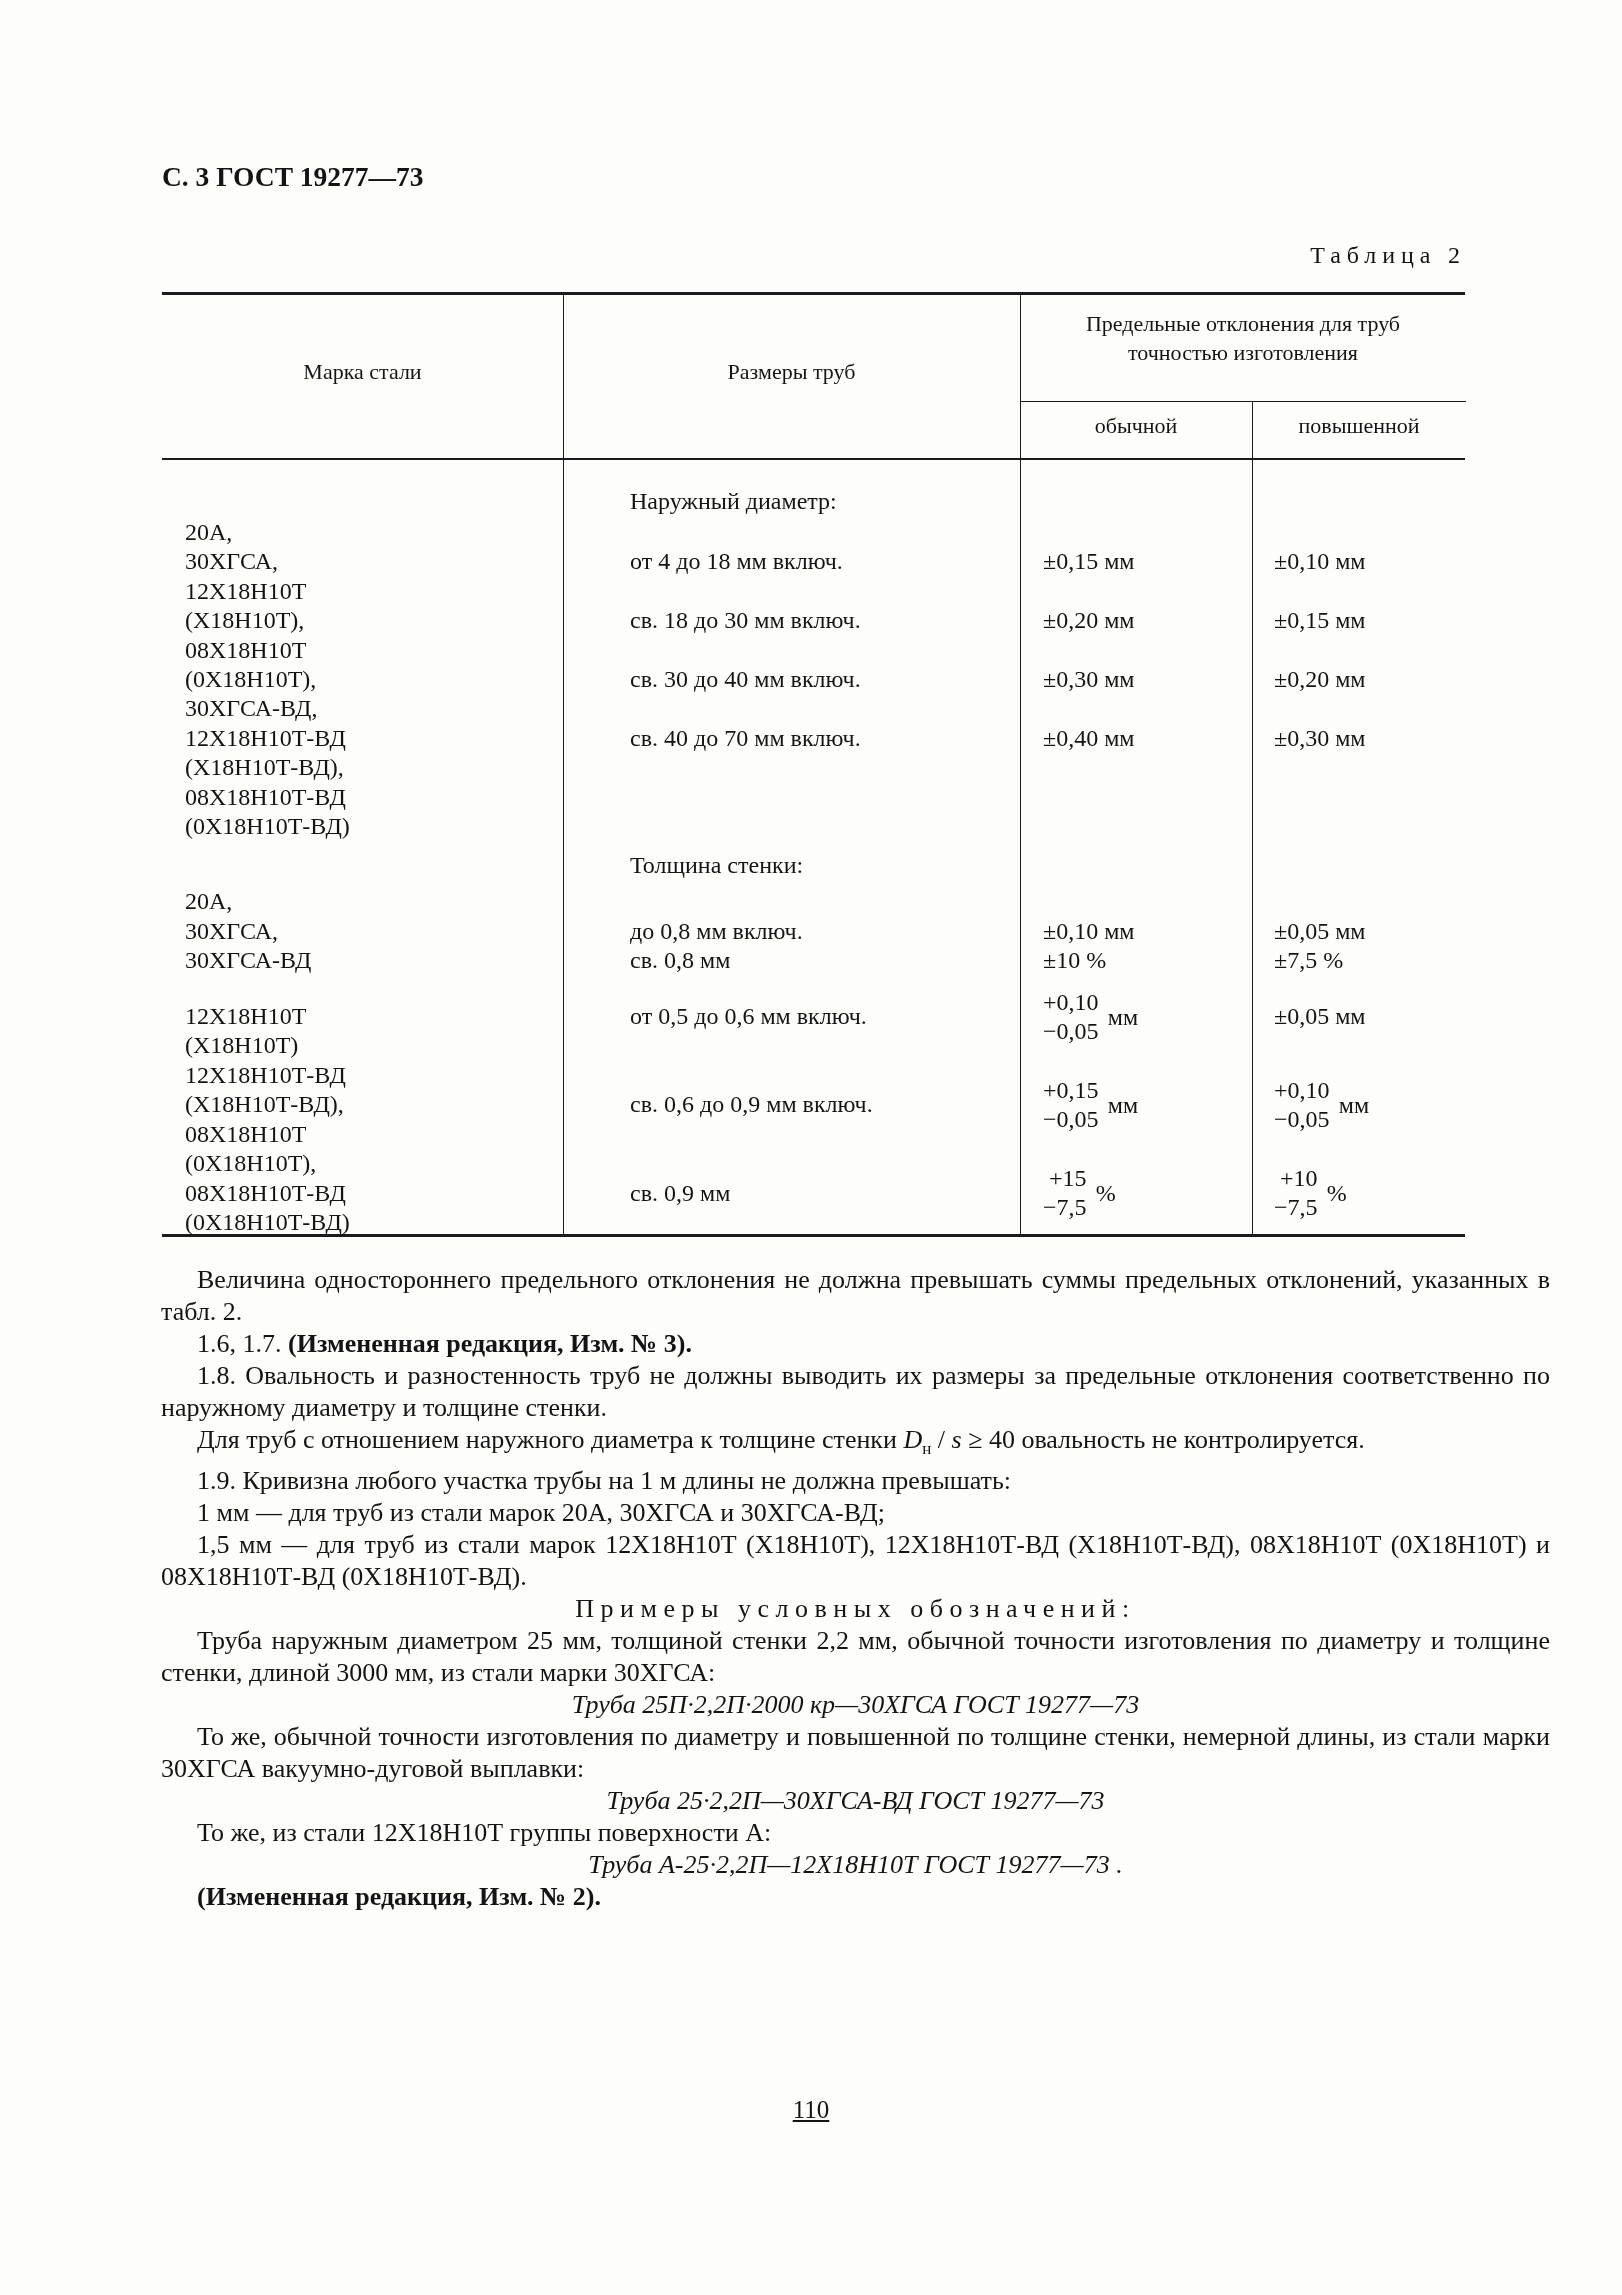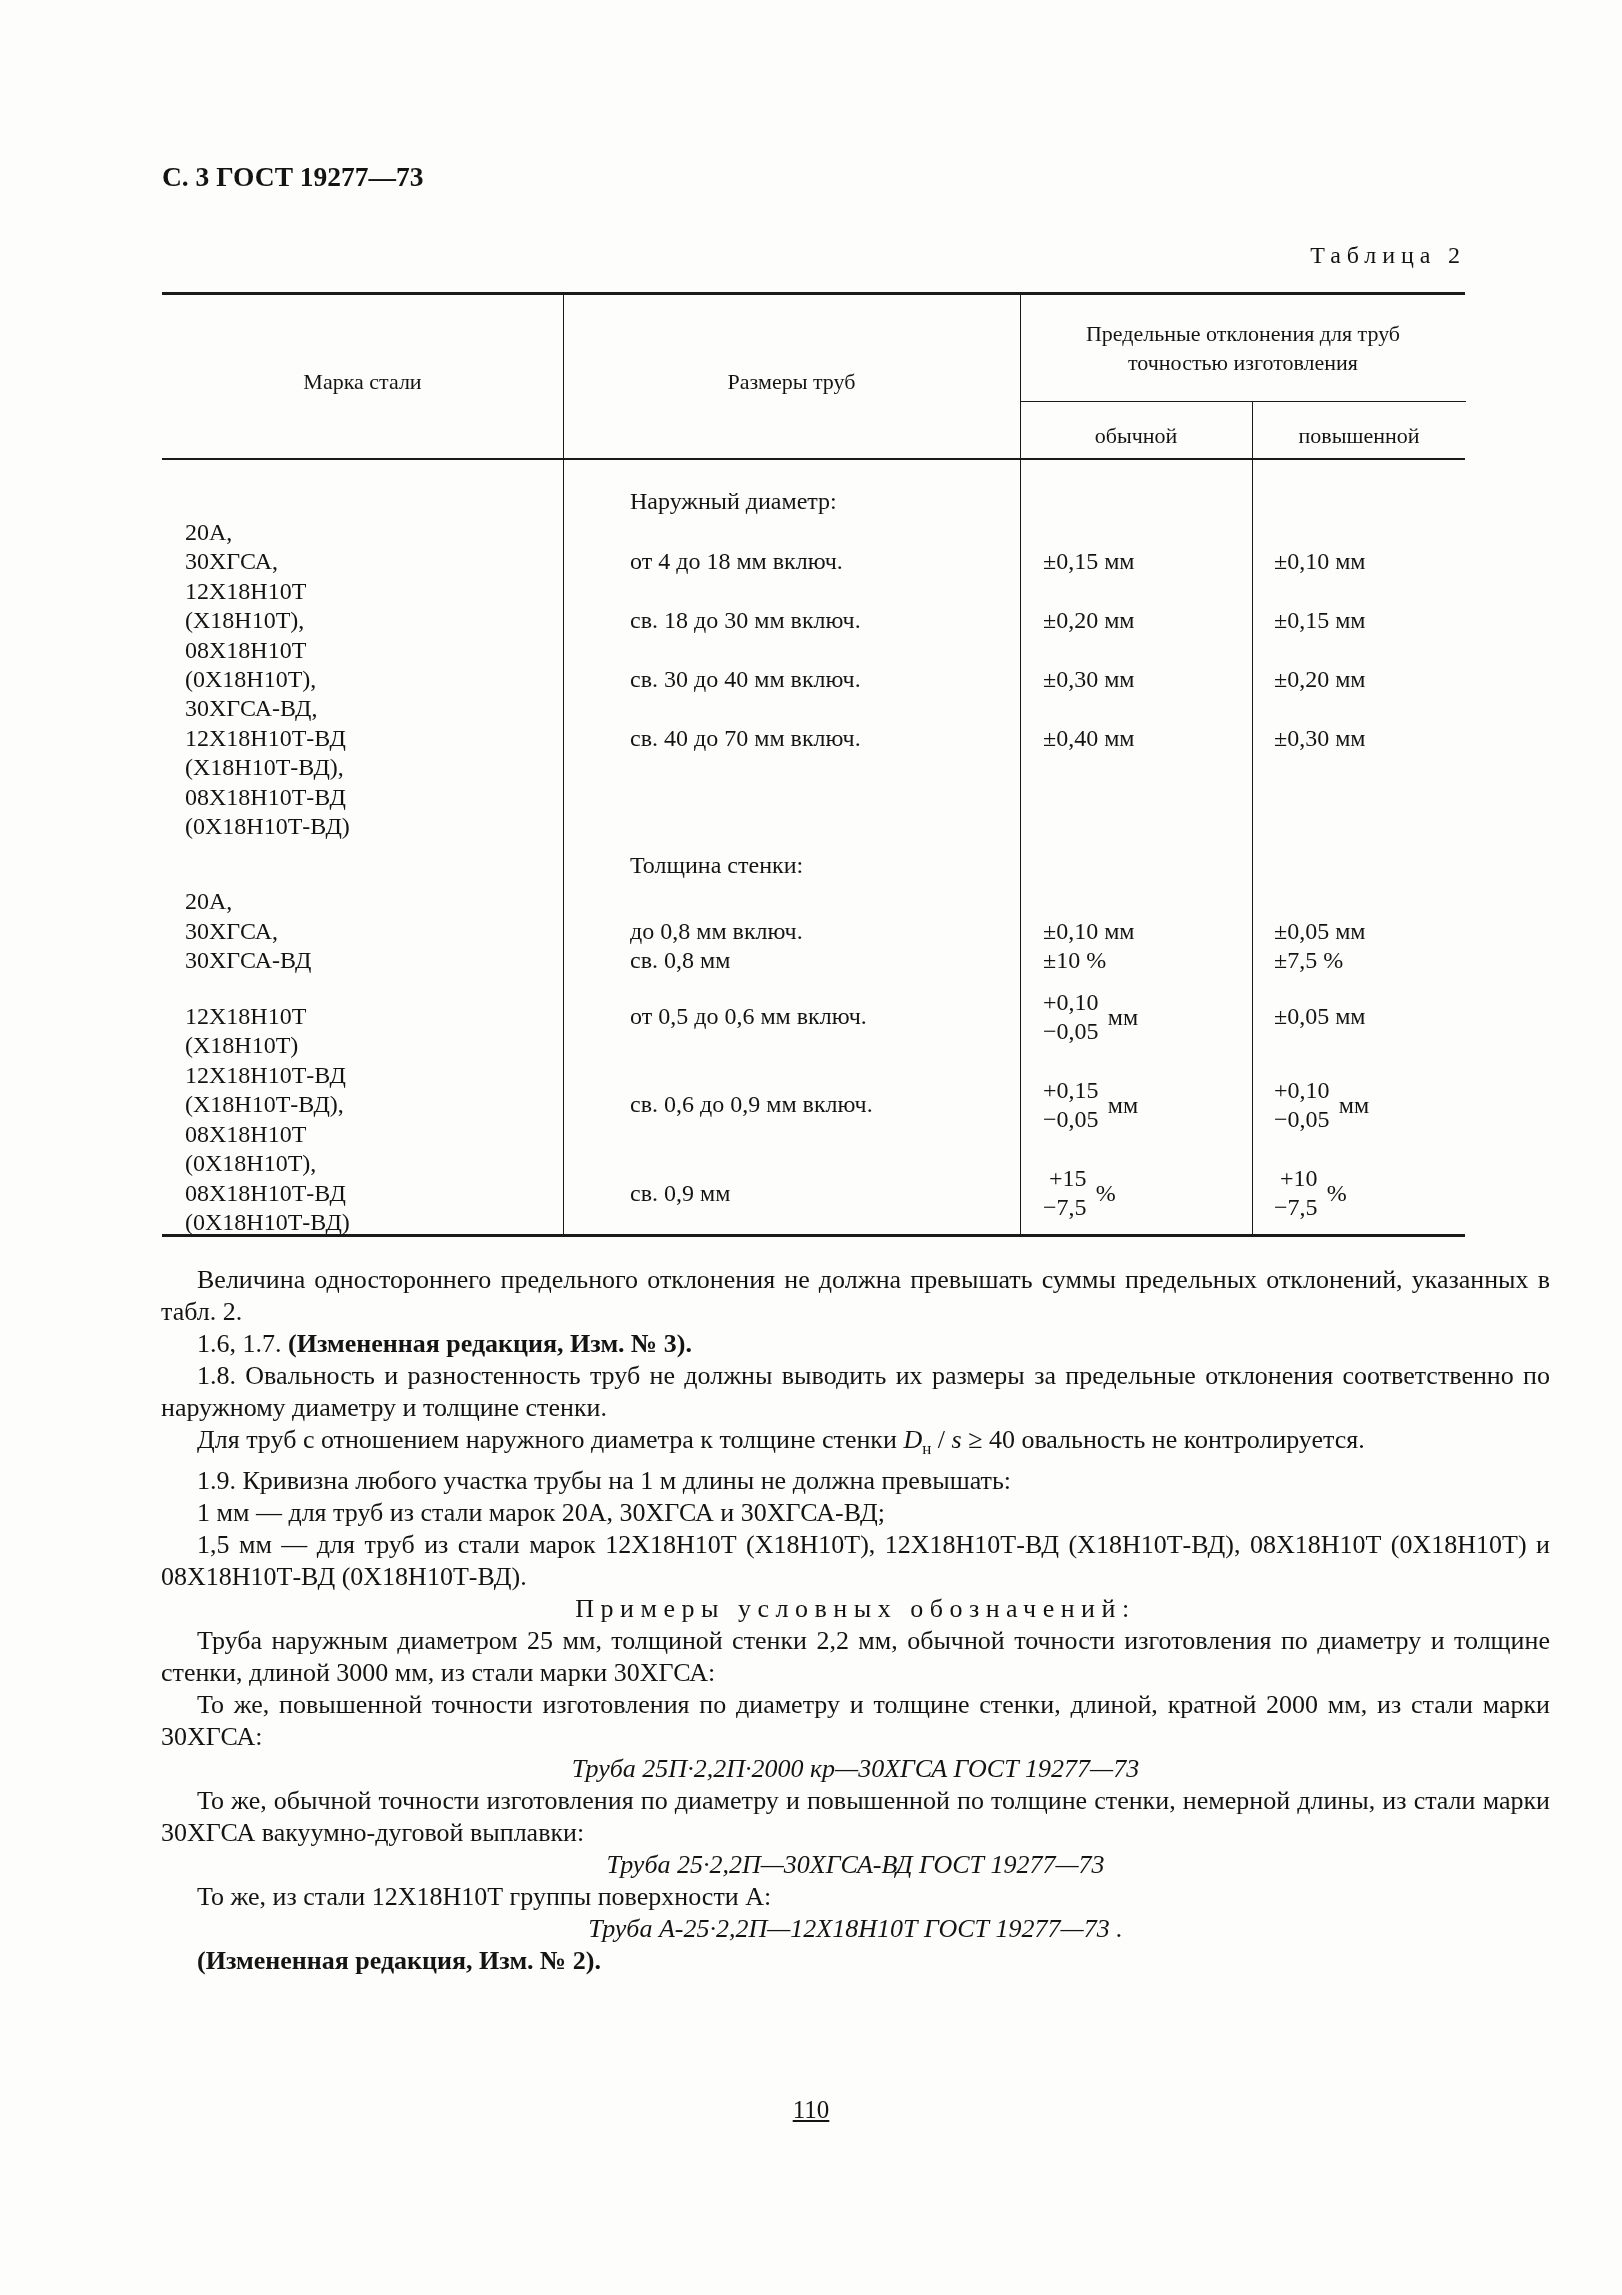--- a/index.html
+++ b/index.html
@@ -20,21 +20,21 @@
     position:absolute; right:156px; top:242px;
     font-size:24px; letter-spacing:5.9px; white-space:nowrap;
   }
 
   
   .gost-table { position:absolute; left:162px; top:292px; width:1303px; height:944px; }
   .hline { position:absolute; background:#1b1b1b; }
   .vline { position:absolute; background:#1b1b1b; width:1.3px; }
   .tcell {
     position:absolute; text-align:center;
-    font-size:22px; line-height:29px; white-space:nowrap;margin-top:10px;
+    font-size:22px; line-height:29px; white-space:nowrap;
   }
   .tline {
     position:absolute; font-size:24px; line-height:29px; white-space:nowrap;
   }
   .stack { display:flex; align-items:center; gap:9.2px;text-align:right; }
   .frac { display:flex; flex-direction:column; line-height:29px; }
 
   
   .body-text {
     position:absolute; left:161px; top:1264px; width:1389px;
@@ -177,21 +177,20 @@
   <div class="body-text">
     <p class="para">Величина одностороннего предельного отклонения не должна превышать суммы предельных отклонений, указанных в табл. 2.</p>
     <p class="para"><span>1.6, 1.7. </span><span class="bold">(Измененная редакция, Изм. № 3).</span></p>
     <p class="para">1.8. Овальность и разностенность труб не должны выводить их размеры за предельные отклонения соответственно по наружному диаметру и толщине стенки.</p>
     <p class="para"><span>Для труб с отношением наружного диаметра к толщине стенки </span><i>D</i><sub>н</sub><span> / </span><i>s</i><span> ≥ 40 овальность не контролируется.</span></p>
     <p class="para">1.9. Кривизна любого участка трубы на 1 м длины не должна превышать:</p>
     <p class="para">1 мм — для труб из стали марок 20А, 30ХГСА и 30ХГСА-ВД;</p>
     <p class="para">1,5 мм — для труб из стали марок 12Х18Н10Т (Х18Н10Т), 12Х18Н10Т-ВД (Х18Н10Т-ВД), 08Х18Н10Т (0Х18Н10Т) и 08Х18Н10Т-ВД (0Х18Н10Т-ВД).</p>
     <p class="examples-heading">Примеры условных обозначений:</p>
     <p class="para">Труба наружным диаметром 25 мм, толщиной стенки 2,2 мм, обычной точности изготовления по диаметру и толщине стенки, длиной 3000 мм, из стали марки 30ХГСА:</p>
-    <p class="para">То же, повышенной точности изготовления по диаметру и толщине стенки, длиной, кратной 2000 мм, из стали марки 30ХГСА:</p>
     <p class="example">Труба 25П·2,2П·2000 кр—30ХГСА ГОСТ 19277—73</p>
     <p class="para">То же, обычной точности изготовления по диаметру и повышенной по толщине стенки, немерной длины, из стали марки 30ХГСА вакуумно-дуговой выплавки:</p>
     <p class="example">Труба 25·2,2П—30ХГСА-ВД ГОСТ 19277—73</p>
     <p class="para">То же, из стали 12Х18Н10Т группы поверхности А:</p>
     <p class="example">Труба А-25·2,2П—12Х18Н10Т ГОСТ 19277—73 .</p>
     <p class="para bold">(Измененная редакция, Изм. № 2).</p>
   </div>
 
   <div class="page-number">110</div>
 

